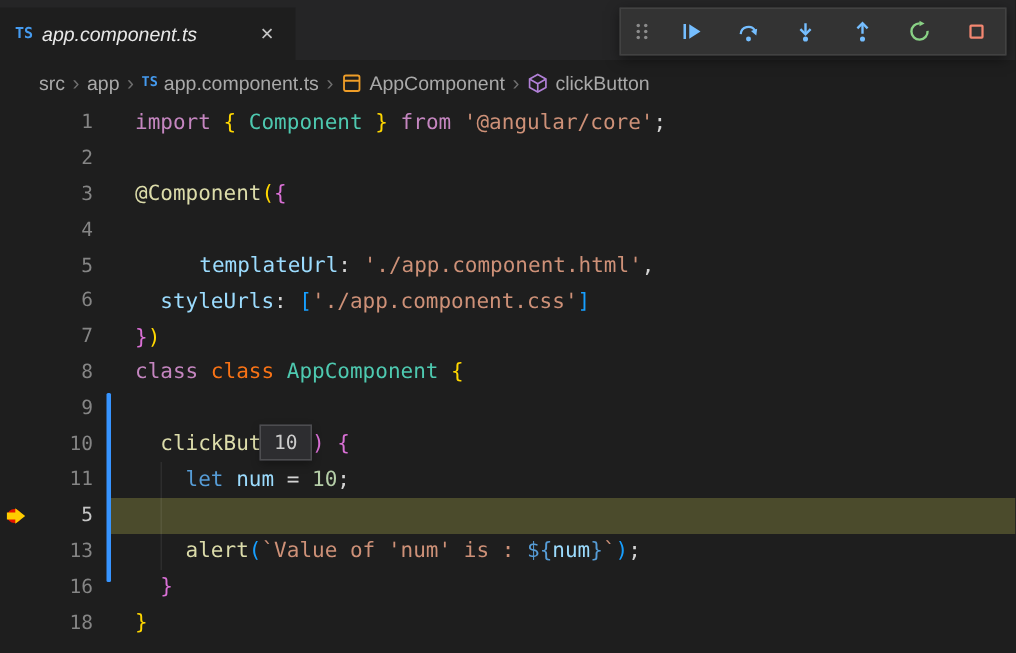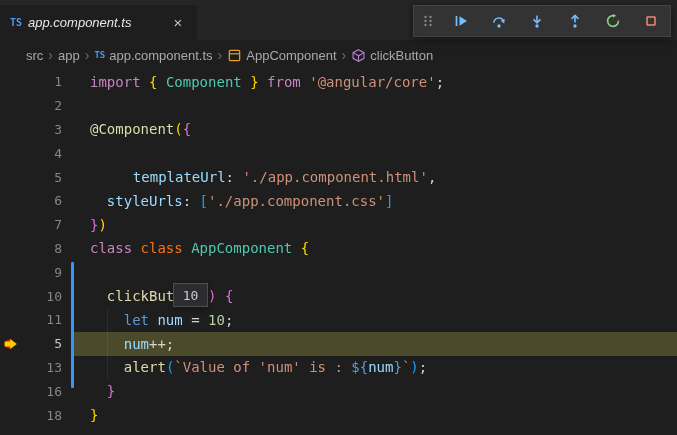--- a/index.html
+++ b/index.html
@@ -159,21 +159,21 @@
       <div class="line"><span class="gmark"></span><span class="ln">5</span><span class="codetxt"><span style="color: rgb(212, 212, 212);">  </span><span style="color: rgb(156, 220, 254); margin-left: 26px;">templateUrl</span><span style="color: rgb(212, 212, 212);">: </span><span style="color: rgb(206, 145, 120);">'./app.component.html'</span><span style="color: rgb(212, 212, 212);">,</span></span></div>
       <div class="line"><span class="gmark"></span><span class="ln">6</span><span class="codetxt"><span style="color: rgb(212, 212, 212);">  </span><span style="color: rgb(156, 220, 254);">styleUrls</span><span style="color: rgb(212, 212, 212);">: </span><span style="color: rgb(23, 159, 255);">[</span><span style="color: rgb(206, 145, 120);">'./app.component.css'</span><span style="color: rgb(23, 159, 255);">]</span></span></div>
       <div class="line"><span class="gmark"></span><span class="ln">7</span><span class="codetxt"><span style="color: rgb(218, 112, 214);">}</span><span style="color: rgb(255, 215, 0);">)</span></span></div>
       <div class="line"><span class="gmark"></span><span class="ln">8</span><span class="codetxt"><span style="color: rgb(197, 134, 192);">class </span><span style="color: #f97316;">class </span><span style="color: rgb(78, 201, 176);">AppComponent </span><span style="color: rgb(255, 215, 0);">{</span></span></div>
       <div class="line"><span class="gmark"></span><span class="ln">9</span><span class="codetxt"></span></div>
       <div class="line"><span class="gmark"></span><span class="ln">10</span><span class="codetxt"><span style="color: rgb(212, 212, 212);">  </span><span style="color: rgb(220, 220, 170);">clickButton</span><span style="color: rgb(218, 112, 214);">()</span><span style="color: rgb(212, 212, 212);"> </span><span style="color: rgb(218, 112, 214);">{</span></span></div>
       <div class="line"><span class="gmark"></span><span class="ln">11</span><span class="codetxt"><span style="color: rgb(212, 212, 212);">    </span><span style="color: rgb(86, 156, 214);">let </span><span style="color: rgb(156, 220, 254);">num</span><span style="color: rgb(212, 212, 212);"> = </span><span style="color: rgb(181, 206, 168);">10</span><span style="color: rgb(212, 212, 212);">;</span></span></div>
       <div class="line debug-line"><span class="gmark"><svg width="16" height="16" viewBox="0 0 16 16">
             <circle cx="6.5" cy="8" r="4.6" fill="#e51400"></circle>
             <path d="M1.6 5.6 h5.6 V2.9 L13.8 8 L7.2 13.1 V10.4 H1.6 Z" fill="#ffcc00"></path>
-          </svg></span><span class="ln">5</span><span class="codetxt"><span style="color: rgb(212, 212, 212);">    </span><span style="color: rgb(156, 220, 254);">num</span><span style="color: rgb(212, 212, 212);">++;</span></span></div>
+          </svg></span><span class="ln">5</span></div>
       <div class="line"><span class="gmark"></span><span class="ln">13</span><span class="codetxt"><span style="color: rgb(212, 212, 212);">    </span><span style="color: rgb(220, 220, 170);">alert</span><span style="color: rgb(23, 159, 255);">(</span><span style="color: rgb(206, 145, 120);">`Value of 'num' is : </span><span style="color: rgb(86, 156, 214);">${</span><span style="color: rgb(156, 220, 254);">num</span><span style="color: rgb(86, 156, 214);">}</span><span style="color: rgb(206, 145, 120);">`</span><span style="color: rgb(23, 159, 255);">)</span><span style="color: rgb(212, 212, 212);">;</span></span></div>
       <div class="line"><span class="gmark"></span><span class="ln">16</span><span class="codetxt"><span style="color: rgb(212, 212, 212);">  </span><span style="color: rgb(218, 112, 214);">}</span></span></div>
       <div class="line"><span class="gmark"></span><span class="ln">18</span><span class="codetxt"><span style="color: rgb(255, 215, 0);">}</span></span></div>
     </div>
   <div class="debug-hover">
     <span>10</span>
   </div>
 </div>
 
 </body></html>

